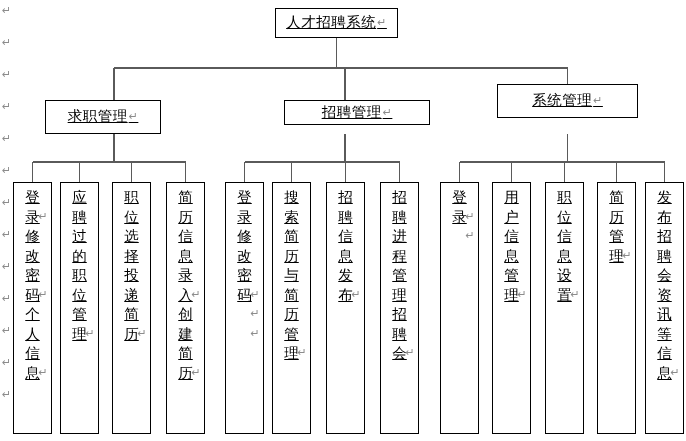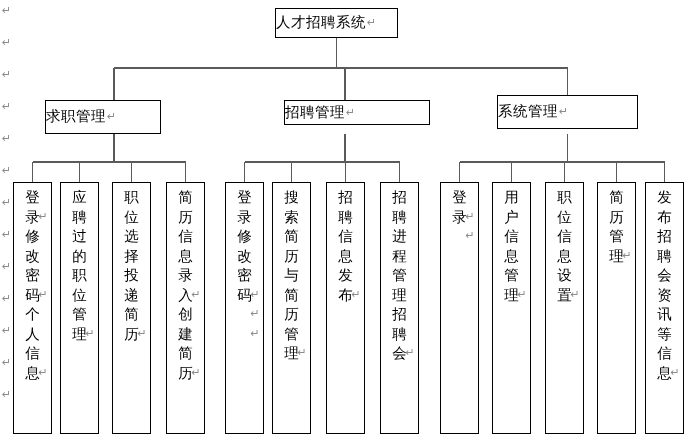--- a/index.html
+++ b/index.html
@@ -35,22 +35,23 @@
   }
 
   
   .node {
     position: absolute;
     box-sizing: border-box;
     border: 1.4px solid #000000;
     background: #ffffff;
     display: flex;
     align-items: flex-start;
-    justify-content: flex-start;
+    justify-content: center;
     overflow: hidden;
+    text-decoration: underline;
   }
 
   
   .node.horiz {
     align-items: center;
   }
   .node.horiz .label {
     font-size: 14.5px;
     line-height: 1.1;
     letter-spacing: 0.5px;
@@ -259,21 +260,21 @@
           <span class="ch">聘</span>
           <span class="ch">进</span>
           <span class="ch">程</span>
           <span class="ch">管</span>
           <span class="ch">理</span>
           <span class="ch">招</span>
           <span class="ch">聘</span>
           <span class="ch">会<span class="pilcrow">↵</span></span>
         </div>
       </div>
-      <div class="node horiz" style="left: 497px; top: 95px; width: 141px; height: 34px;">
+      <div class="node horiz" style="left: 497px; top: 84px; width: 141px; height: 34px;">
         <span class="label">系统管理<span class="pilcrow">↵</span></span>
       </div>
       <div class="node vert" title="登录" style="left: 440px; top: 182px; width: 39px; height: 252px;">
         <div class="label">
           <span class="ch">登</span>
           <span class="ch">录<span class="pilcrow">↵</span></span>
           <span class="ch empty">
             <span class="pilcrow">↵</span>
           </span>
         </div>

